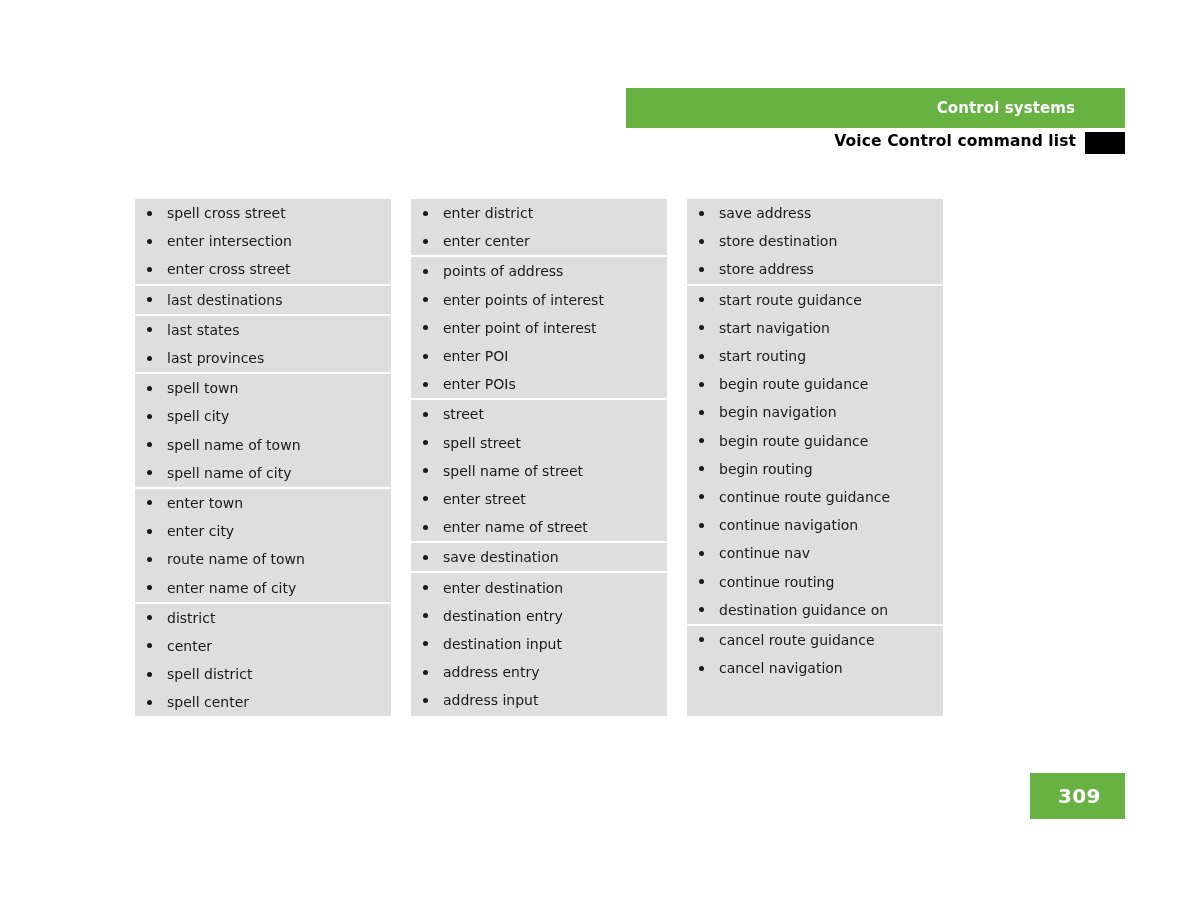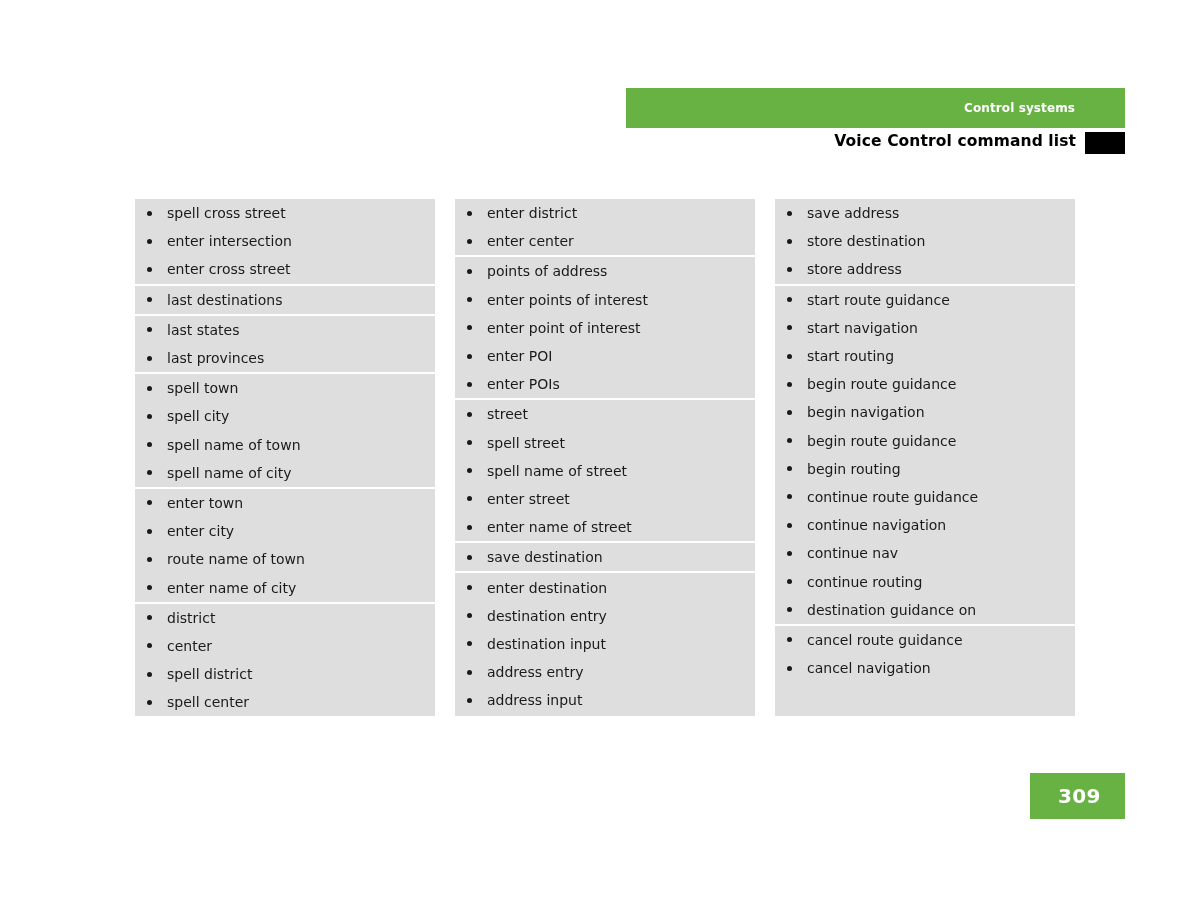--- a/index.html
+++ b/index.html
@@ -23,21 +23,21 @@
     width: 499px;
     height: 40px;
     background: #68b244;
     box-sizing: border-box;
     display: flex;
     align-items: center;
     justify-content: flex-end;
   }
   #header-title {
     color: #ffffff;
-    font-size: 12px;
+    font-size: 15px;
     font-weight: bold;
     letter-spacing: 0.1px;
     padding-right: 50px;
     white-space: nowrap;
   }
 
   #subheader-row {
     position: absolute;
     left: 626px;
     top: 132px;
@@ -65,21 +65,21 @@
   
   #columns {
     position: absolute;
     left: 135px;
     top: 199px;
     width: 940px;
     display: flex;
     gap: 20px;
   }
   .command-column {
-    width: 300px;
+    width: 256px;
     background: #dedede;
     flex: 0 0 auto;
   }
   .command-group + .command-group {
     border-top: 2px solid #ffffff;
   }
   .command-item {
     display: flex;
     align-items: center;
     height: 28.2px;

